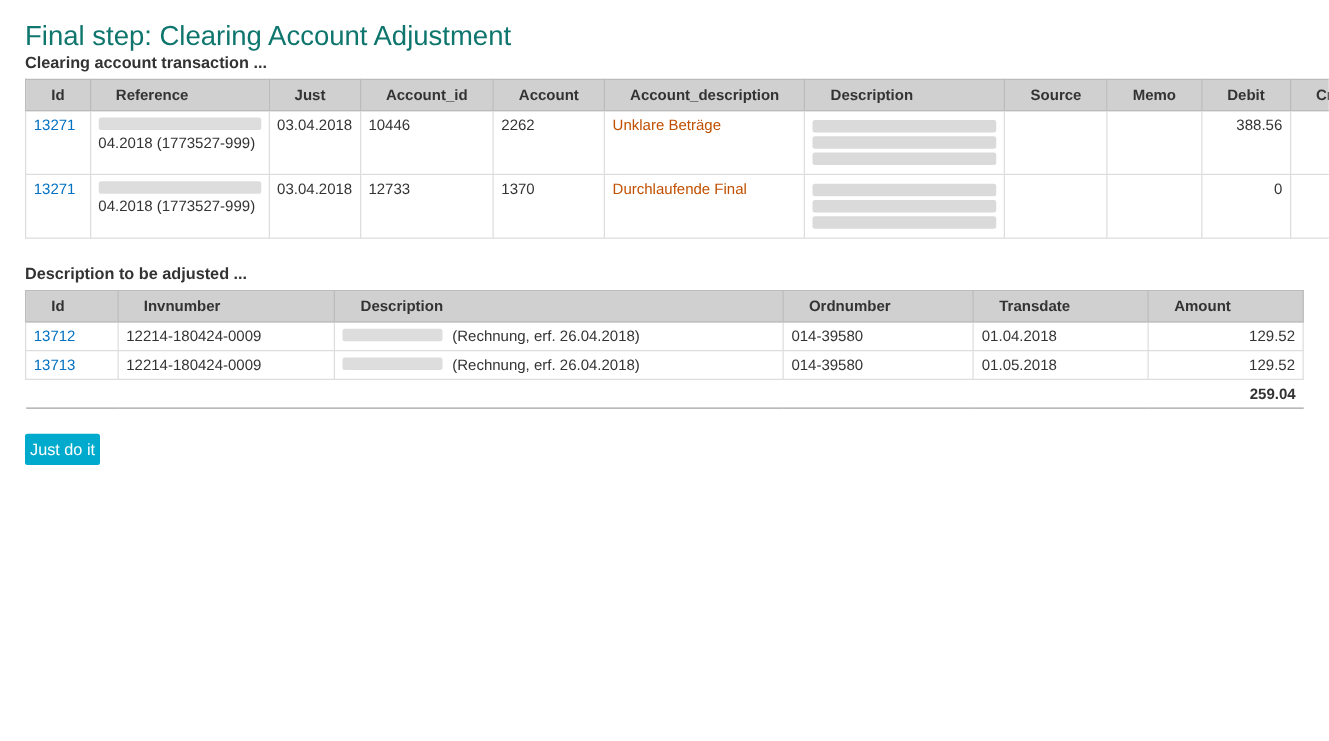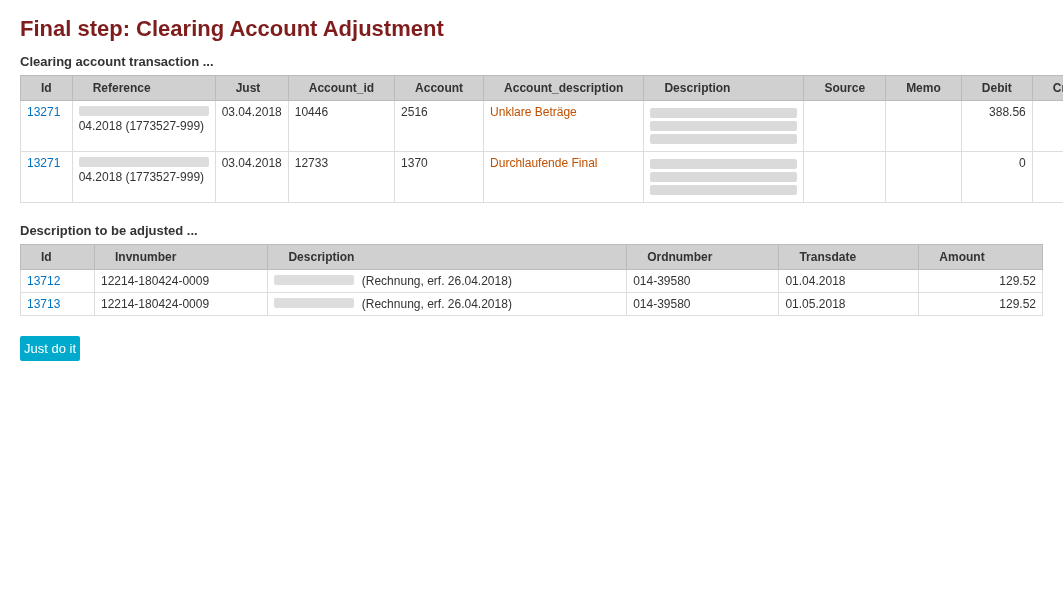--- a/index.html
+++ b/index.html
@@ -5,23 +5,22 @@
     * { box-sizing: border-box; margin: 0; padding: 0; }
     body {
       font-family: Arial, sans-serif;
       font-size: 13px;
       background: #fff;
       color: #333;
       padding: 16px 20px;
     }
     h1 {
       font-size: 22px;
-      font-weight: bold;
-      margin-bottom: 12px;
-      color: #7f1d1d;
+      font-weight: normal;
+      color: #0f766e;
     }
     .section-title {
       font-weight: bold;
       font-size: 13px;
       margin-bottom: 6px;
     }
     table {
       width: 100%;
       border-collapse: collapse;
       margin-bottom: 20px;
@@ -122,21 +121,21 @@
     <tr>
       <td>
         <a class="link-blue">13271</a>
       </td>
       <td>
         <div class="ref-block"></div><br>
         <span>04.2018 (1773527-999)</span>
       </td>
       <td>03.04.2018</td>
       <td>10446</td>
-      <td>2516</td>
+      <td>2262</td>
       <td>
         <a class="link-orange">Unklare Beträge</a>
       </td>
       <td class="desc-cell">
         <div class="desc-lines">
           <div class="long"></div>
           <div class="medium"></div>
           <div class="short"></div>
         </div>
       </td>
@@ -213,20 +212,24 @@
       <td>12214-180424-0009</td>
       <td>
         <span class="ref-block" style="width:80px;"></span>
         <span style="margin-left:4px;">(Rechnung, erf. 26.04.2018)</span>
       </td>
       <td>014-39580</td>
       <td>01.05.2018</td>
       <td class="right">129.52</td>
     </tr>
 
+    <tr class="total-row">
+      <td colspan="5"></td>
+      <td class="right">259.04</td>
+    </tr>
   </tbody>
 </table>
 
 
 <button class="just-do-it-btn">Just do it</button>
 
 
 
 
 </body></html>

